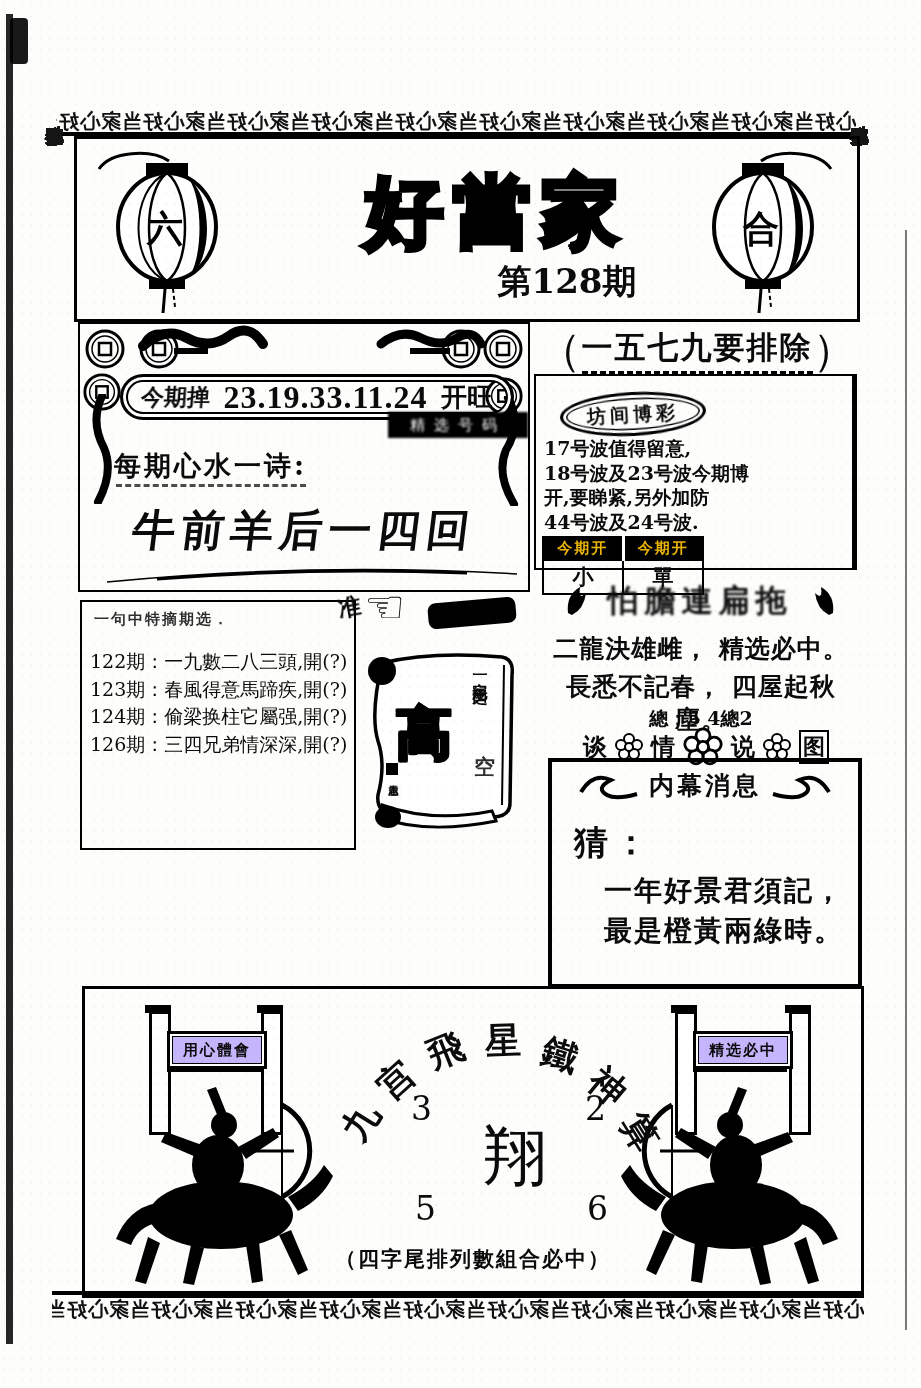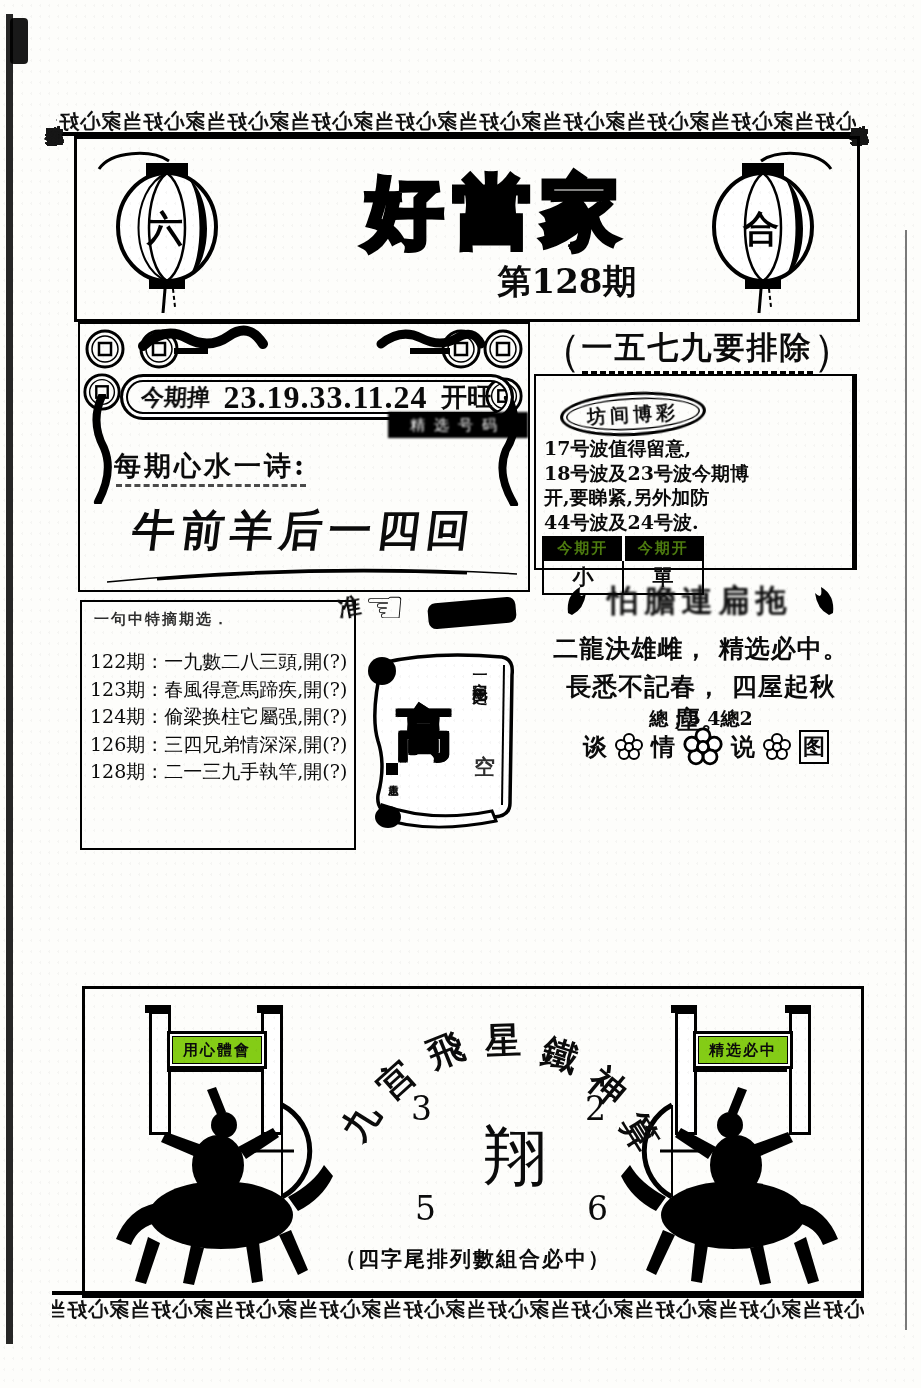--- a/index.html
+++ b/index.html
@@ -17,27 +17,27 @@
         font-family:"DejaVu Sans","Liberation Sans",sans-serif;
         text-shadow:2px 0 #000,-2px 0 #000,0 2px #000,0 -2px #000;}
   .bold-cn{font-weight:900;}
   .blur1{filter:blur(0.6px);}
   .blur2{filter:blur(1.1px);}
   .pill{border:3px solid #000;border-radius:26px;box-shadow:inset 0 0 0 3px #fff,inset 0 0 0 5px #000;
         display:flex;align-items:center;justify-content:space-between;padding:0 18px;}
   .coin circle,.coin rect{stroke:#000;fill:none;}
   table.mini{border-collapse:collapse;}
   table.mini td{border:2.5px solid #000;text-align:center;font-weight:bold;}
-  table.mini tr.h td{background:#000;color:#4d7c0f;font-size:15px;letter-spacing:2px;border-right:3px solid #fff;}
+  table.mini tr.h td{background:#000;color:#eab308;font-size:15px;letter-spacing:2px;border-right:3px solid #fff;}
   table.mini tr.h td:last-child{border-right:2.5px solid #000;}
   table.mini tr.b td{font-size:21px;height:30px;width:76px;}
   .arc-char{position:absolute;width:44px;height:44px;text-align:center;font-size:36px;font-weight:bold;}
   .gate-post{position:absolute;width:16px;height:118px;border:3px solid #000;background:#fff;}
   .gate-cap{position:absolute;width:26px;height:8px;background:#000;}
-  .gate-banner{position:absolute;border:3px solid #000;background:#84cc16;display:flex;align-items:center;
+  .gate-banner{position:absolute;border:3px solid #000;background:#c4b5fd;display:flex;align-items:center;
         justify-content:center;font-weight:bold;box-shadow:inset 0 0 0 2px #fff,inset 0 0 0 3px #000;}
 </style>
 </head>
 <body>
 
 <div id="page">
 
   <div class="abs blackline" style="left:6px;top:14px;width:7px;height:1330px;opacity:.85;"></div>
   <div class="abs blackline" style="left:10px;top:18px;width:18px;height:46px;border-radius:4px;opacity:.9;"></div>
   <div class="abs" style="left:905px;top:230px;width:2px;height:1100px;background:#333;opacity:.65;"></div>
@@ -193,21 +193,20 @@
     </div>
   </div>
 
   <div class="abs" style="left:80px;top:600px;width:272px;height:246px;border:2.5px solid #000;">
     <div class="abs blur1" style="left:12px;top:8px;font-size:15px;letter-spacing:2px;font-weight:bold;opacity:.85;">一句中特摘期选．</div>
     <div class="abs" style="left:8px;top:46px;font-size:19px;line-height:27.5px;">
       <div>122期：一九數二八三頭,開(?)</div>
       <div>123期：春風得意馬蹄疾,開(?)</div>
       <div>124期：偷梁换柱它屬强,開(?)</div>
       <div>126期：三四兄弟情深深,開(?)</div>
-      <div>128期：二一三九手執竿,開(?)</div>
     </div>
   </div>
 
   <div class="abs blur1 bold-cn" style="left:338px;top:592px;font-size:23px;transform:rotate(-10deg);">准</div>
   <div class="abs" style="left:364px;top:580px;font-size:46px;font-family:'DejaVu Sans','Liberation Sans',sans-serif;">☜</div>
   <div class="abs blackline" style="left:428px;top:600px;width:88px;height:26px;border-radius:8px;transform:rotate(-5deg);"></div>
 
   <div class="abs" style="left:352px;top:645px;width:182px;height:190px;">
     <svg width="182" height="190" viewBox="0 0 182 190">
       <path d="M30,18 Q80,6 150,12 Q162,14 160,30 L158,158 Q158,172 140,172 Q80,180 40,170 Q24,166 26,150 Q34,120 26,96 Q18,70 30,18 Z" fill="#fff" stroke="#000" stroke-width="3.5"></path>
@@ -269,20 +268,34 @@
             <circle cx="20" cy="22" r="5"></circle>
             <circle cx="10" cy="22" r="5"></circle>
             <circle cx="7" cy="13" r="5"></circle>
             <circle cx="15" cy="15" r="4"></circle>
           </g>
         </svg>
       <span class="blur1" style="font-size:22px;font-weight:900;border:2px solid #000;padding:0 2px;">图</span>
     </div>
   </div>
 
+  <div class="abs" style="left:548px;top:758px;width:306px;height:222px;border:4px solid #000;">
+    <div class="abs" style="left:0;top:6px;width:100%;display:flex;align-items:center;justify-content:center;gap:8px;">
+      <svg width="62" height="34" viewBox="0 0 62 34">
+        <path d="M2,24 q12,-20 30,-12 q-16,8 -4,15 q9,5 30,-1" stroke="#000" stroke-width="4" fill="none"></path>
+        </svg>
+      <span style="font-size:25px;font-weight:900;letter-spacing:3px;">内幕消息</span>
+      <svg width="62" height="34" viewBox="0 0 62 34">
+        <path d="M60,24 q-12,-20 -30,-12 q16,8 4,15 q-9,5 -30,-1" stroke="#000" stroke-width="4" fill="none"></path>
+        </svg>
+    </div>
+    <div class="abs bold-cn" style="left:22px;top:58px;font-size:34px;letter-spacing:6px;">猜：</div>
+    <div class="abs bold-cn" style="left:52px;top:110px;font-size:28px;letter-spacing:2px;">一年好景君須記，</div>
+    <div class="abs bold-cn" style="left:52px;top:150px;font-size:28px;letter-spacing:2px;">最是橙黃兩綠時。</div>
+  </div>
 
   <div class="abs" style="left:82px;top:986px;width:776px;height:306px;border:3px solid #000;">
 
     <div class="gate-cap" style="left:60px;top:16px;"></div>
     <div class="gate-cap" style="left:172px;top:16px;"></div>
     <div class="gate-post" style="left:64px;top:22px;"></div>
     <div class="gate-post" style="left:176px;top:22px;"></div>
     <div class="gate-banner" style="left:82px;top:42px;width:94px;height:32px;font-size:15px;letter-spacing:2px;">用心體會</div>
     <div class="abs blackline" style="left:82px;top:80px;width:94px;height:3px;"></div>
 

